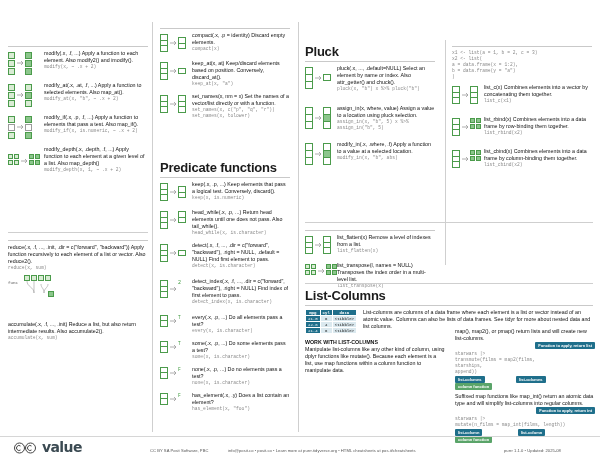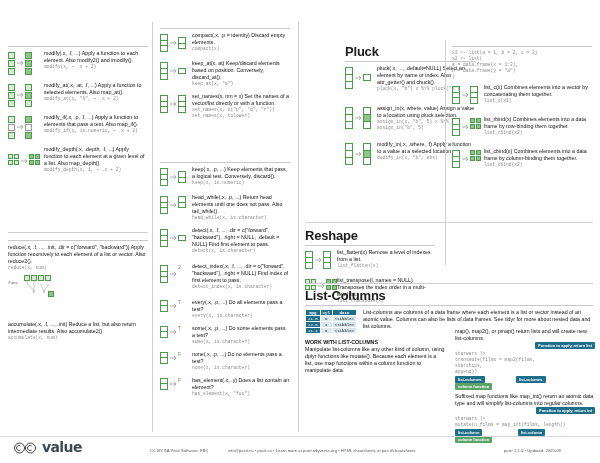--- a/index.html
+++ b/index.html
@@ -303,20 +303,21 @@
         </div>
       </div>
       <div style="margin-left:32px;">
         <div class="etxt">set_names(x, nm = x) Set the names of a vector/list directly or with a function.</div>
         <div class="code">set_names(x, c("p", "q", "r")) set_names(x, tolower)</div>
       </div>
     </div>
   </div>
 
   <div class="col" style="left:160px;top:160px;width:130px;">
+    <div class="sec-title big">Predicate functions</div>
     <div class="rule"></div>
 
     <div class="entry" style="min-height:22px;">
       <div class="ico" style="left:0;top:2px;">
         <div class="row">
           <div class="vstrip" style="height:18px;">
               <div></div>
               <div></div>
               <div></div>
             </div>
@@ -478,21 +479,21 @@
           <span class="mono" style="font-size:4.6px;color:#3f9b3f;">F</span>
         </div>
       </div>
       <div style="margin-left:32px;">
         <div class="etxt">has_element(.x, .y) Does a list contain an element?</div>
         <div class="code">has_element(x, "foo")</div>
       </div>
     </div>
   </div>
 
-  <div class="col" style="left:305px;top:44px;width:130px;margin-left:40px;">
+  <div class="col" style="left:305px;top:44px;width:130px;">
     <div class="sec-title big">Pluck</div>
     <div class="rule"></div>
 
     <div class="entry" style="min-height:34px;">
       <div class="ico" style="left:0;top:2px;">
         <div class="row">
           <div class="vstrip" style="height:22px;">
               <div></div>
               <div></div>
               <div></div>
@@ -557,21 +558,20 @@
         </div>
       </div>
       <div style="margin-left:32px;">
         <div class="etxt">modify_in(.x, .where, .f) Apply a function to a value at a selected location.</div>
         <div class="code">modify_in(x, "b", abs)</div>
       </div>
     </div>
   </div>
 
   <div class="col" style="left:305px;top:228px;width:130px;">
-    <div class="sec-title big">Reshape</div>
     <div class="rule"></div>
 
     <div class="entry" style="min-height:22px;">
       <div class="ico" style="left:0;top:2px;">
         <div class="row">
           <div class="vstrip" style="height:18px;">
               <div></div>
               <div></div>
               <div></div>
             </div>

